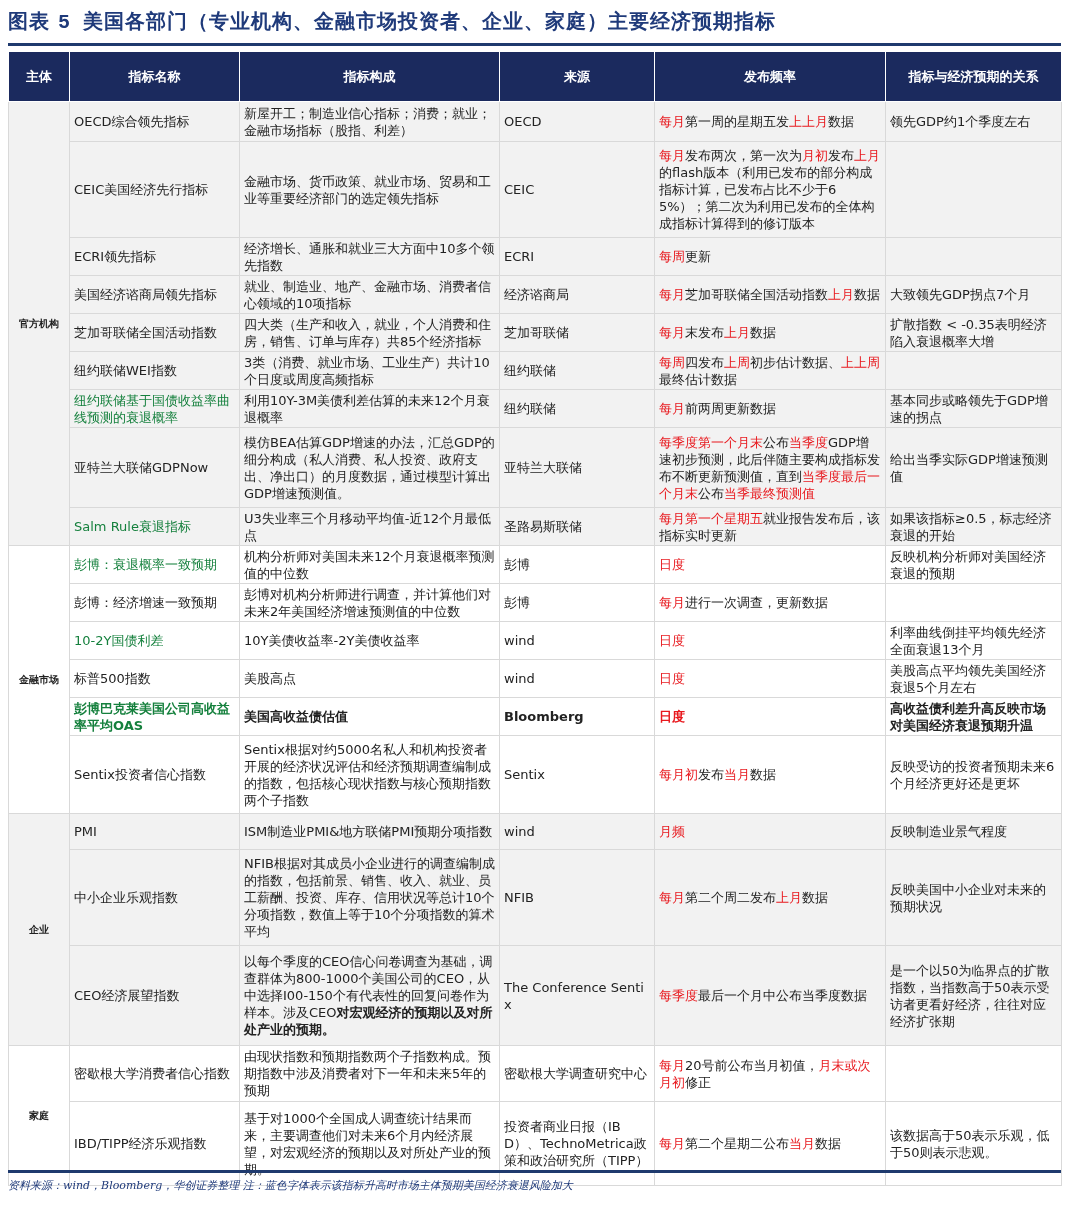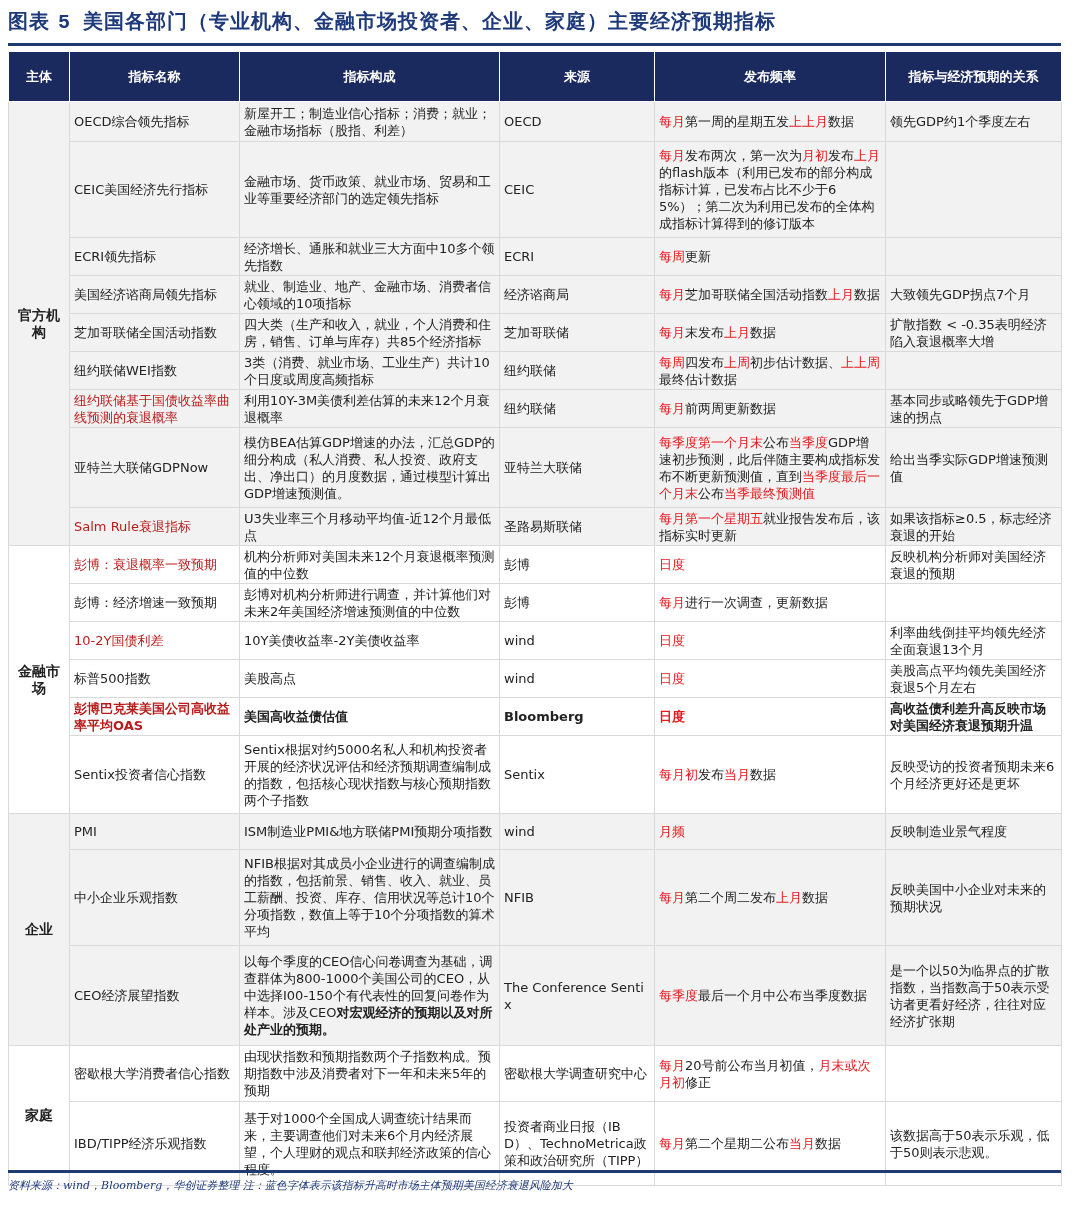--- a/index.html
+++ b/index.html
@@ -21,22 +21,22 @@
     table.main th {
       background: #1b2a5e; color: #ffffff; font-weight: bold; font-size: 13px;
       height: 24px; text-align: center; border: 1px solid #ffffff; padding: 16px 4px;
     }
     table.main td {
       border: 1px solid #d9d9d9; padding: 1px 4px; vertical-align: middle;
       word-break: break-all;
     }
     tr.grp-gray td { background: #f2f2f2; }
     tr.grp-white td { background: #ffffff; }
-    td.cat { text-align: center; font-weight: bold; font-size: 14px; }
-    td.blue { color: #b91c1c; margin-top: 36px; }
+    td.cat { text-align: center; font-weight: bold; font-size: 10px; }
+    td.blue { color: #15803d; margin-top: 36px; }
     .red { color: #e8191e; }
     .bold { font-weight: bold; }
     .rule-bottom { position: absolute; left: 8px; top: 1170px; width: 1053px; height: 3px; background: #1f3a6e; }
     .source {
       position: absolute; left: 8px; top: 1178px;
       font-family: "DejaVu Serif", "Liberation Serif", serif; font-style: italic;
       font-size: 11px; color: #1f3a7a; white-space: nowrap;
     }
   </style>
 </head>
@@ -199,21 +199,21 @@
       <tr class="grp-white" style="height: 56px;">
         <td class="cat" rowspan="2">家庭</td>
         <td>密歇根大学消费者信心指数</td>
         <td>由现状指数和预期指数两个子指数构成。预期指数中涉及消费者对下一年和未来5年的预期</td>
         <td>密歇根大学调查研究中心</td>
         <td><span class="red">每月</span><span>20号前公布当月初值，</span><span class="red">月末或次月初</span><span>修正</span></td>
         <td></td>
       </tr>
       <tr class="grp-white" style="height: 84px;">
         <td>IBD/TIPP经济乐观指数</td>
-        <td>基于对1000个全国成人调查统计结果而来，主要调查他们对未来6个月内经济展望，个人理财的观点和联邦经济政策的信心程度。</td>
+        <td>基于对1000个全国成人调查统计结果而来，主要调查他们对未来6个月内经济展望，对宏观经济的预期以及对所处产业的预期。</td>
         <td>投资者商业日报（IBD）、TechnoMetrica政策和政治研究所（TIPP）</td>
         <td><span class="red">每月</span><span>第二个星期二公布</span><span class="red">当月</span><span>数据</span></td>
         <td>该数据高于50表示乐观，低于50则表示悲观。</td>
       </tr>
     </tbody>
 </table>
 
 <div class="rule-bottom"></div>
 <div class="source">资料来源：wind，Bloomberg，华创证券整理 注：蓝色字体表示该指标升高时市场主体预期美国经济衰退风险加大</div>
 

